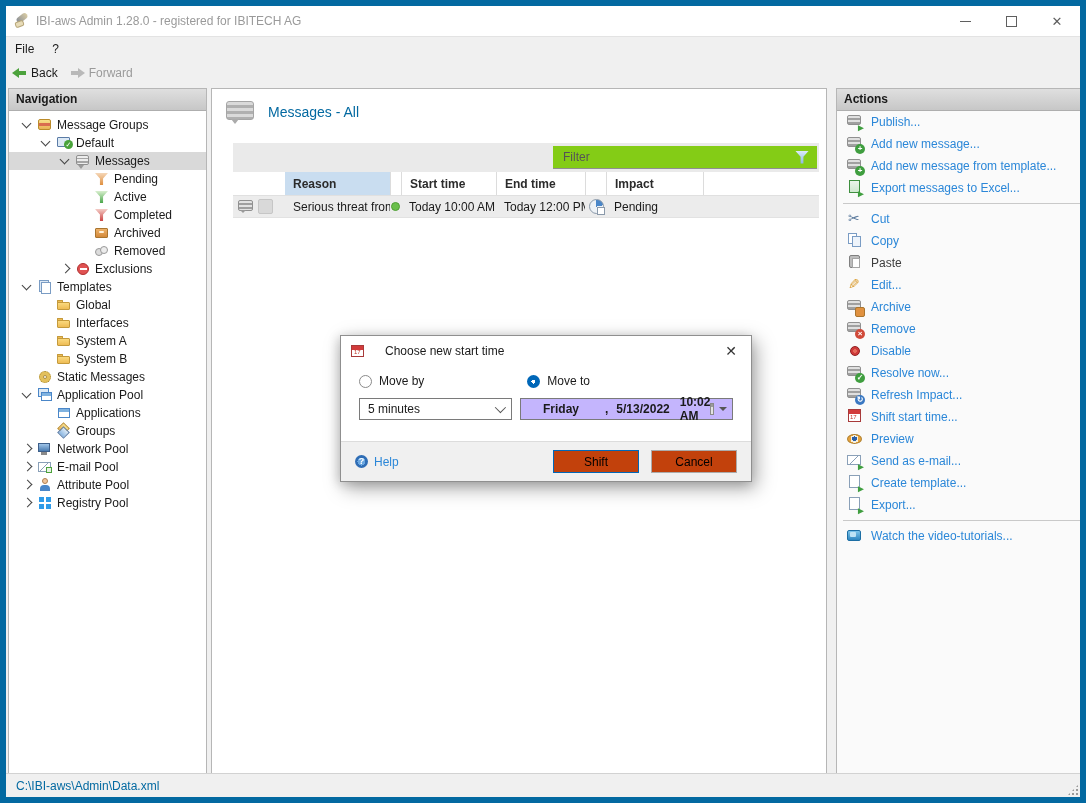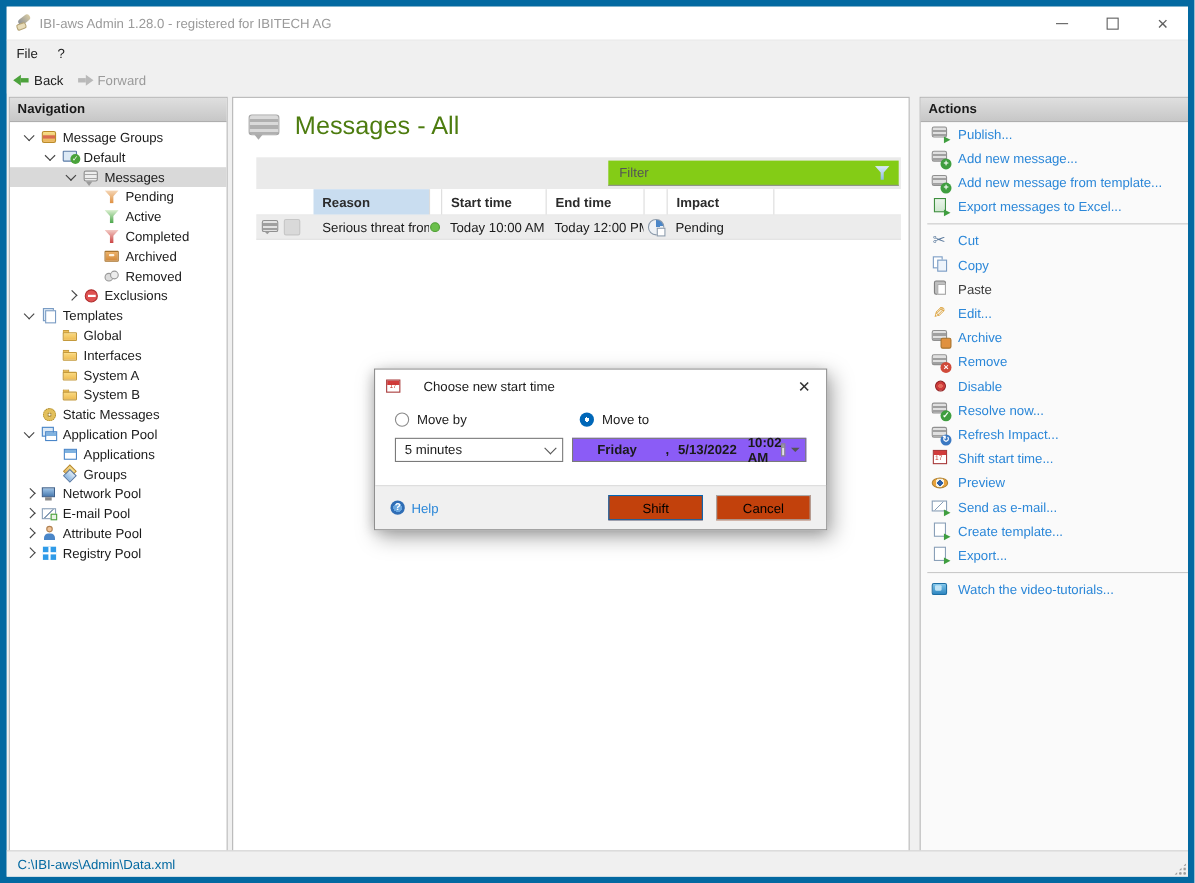--- a/index.html
+++ b/index.html
@@ -84,21 +84,21 @@
   .t-email::after{left:9px;top:8px;width:6px;height:6px;background:#e8f2e4;border:1px solid #4ca23c;}
   .t-attr::before{left:5px;top:1px;width:6px;height:6px;border-radius:50%;background:#f0c49a;border:1px solid #b08050;}
   .t-attr::after{left:3px;top:8px;width:10px;height:6px;border-radius:4px 4px 0 0;background:#4a86c8;}
   .t-registry::before{left:2px;top:2px;width:12px;height:12px;background:linear-gradient(#fff,#fff) center/2px 100% no-repeat,linear-gradient(#fff,#fff) center/100% 2px no-repeat,#2f9be8;}
 
   
   .content-head{display:flex;align-items:center;padding:12px 0 0 14px;gap:14px;}
   .big-bubble{width:28px;height:22px;position:relative;flex:none;}
   .big-bubble::before{content:"";position:absolute;left:0;top:0;width:26px;height:17px;background:repeating-linear-gradient(#dadada 0 3px,#b0b0b0 3px 6px);border:1px solid #a5a5a5;border-radius:3px;}
   .big-bubble::after{content:"";position:absolute;left:5px;top:18px;border-left:4px solid transparent;border-right:4px solid transparent;border-top:5px solid #ababab;}
-  .content-title{font-size:23px;color:#4d7c0f;}
+  .content-title{font-size:14px;color:#0369a1;}
   .table-region{position:absolute;left:21px;top:54px;width:586px;}
   .filter-strip{height:29px;background:#eaeaea;display:flex;align-items:center;justify-content:flex-end;}
   .filter-box{width:264px;height:22px;background:#84cc16;border-bottom:1px solid #8f8f8f;display:flex;align-items:center;margin-right:2px;}
   .filter-box input{border:none;outline:none;flex:1;font:12px "Liberation Sans",sans-serif;padding:0 0 0 10px;background:transparent;color:#1a1a1a;}
   .filter-box input::placeholder{color:#555;}
   .filter-funnel{width:14px;height:13px;margin-right:8px;clip-path:polygon(0 0,100% 0,60% 48%,60% 100%,40% 100%,40% 48%);background:linear-gradient(#dcebf8,#8ab6e2);flex:none;}
   .tgrid{display:grid;grid-template-columns:22px 20px 10px 105px 11px 95px 89px 21px 97px 1fr;align-items:center;}
   .thead{height:23px;background:#fff;border-bottom:1px solid #e0e0e0;font-weight:bold;color:#2b2b2b;}
   .thead .hc{height:100%;display:flex;align-items:center;padding-left:8px;box-sizing:border-box;}
   .hc-reason{background:#c9ddf0;}
@@ -153,21 +153,21 @@
   .dlg-close{margin-left:auto;font-size:14px;color:#333;padding:2px 4px;}
   .dlg-body{padding:8px 18px 0 18px;position:relative;height:69px;box-sizing:border-box;}
   .radio-row{display:flex;}
   .radio-item{display:flex;align-items:center;gap:7px;}
   .radio-item.r2{margin-left:103px;}
   .radio{width:13px;height:13px;border-radius:50%;border:1px solid #8a8a8a;background:#fff;box-sizing:border-box;flex:none;}
   .radio.checked{border:none;background:radial-gradient(circle,#fff 0 2px,#0067b8 2px);}
   .ctrl-row{display:flex;margin-top:10px;}
   .select{width:175px;height:22px;border:1px solid #7a7a7a;display:flex;align-items:center;padding-left:8px;box-sizing:border-box;background:#fff;}
   .select .chev-dn{margin-left:auto;margin-right:8px;width:7px;height:7px;border-right:1.5px solid #555;border-bottom:1.5px solid #555;transform:rotate(45deg) translateY(-2px);}
-  .datefield{width:213px;height:22px;border:1px solid #7a7a7a;display:flex;align-items:center;box-sizing:border-box;background:#8b5cf6;margin-left:8px;font-weight:bold;}
+  .datefield{width:213px;height:22px;border:1px solid #7a7a7a;display:flex;align-items:center;box-sizing:border-box;background:#c4b5fd;margin-left:8px;font-weight:bold;}
   .datefield .d-day{margin-left:22px;}
   .datefield .d-sep{margin-left:26px;color:#1a1a1a;}
   .datefield .d-date{margin-left:8px;}
   .datefield .d-time{margin-left:10px;}
   .mini-cal{margin-left:auto;margin-right:3px;width:13px;height:12px;background:linear-gradient(#9a9a9a 0 3px,#e3e3e3 3px);border:1px solid #8a8a8a;box-sizing:border-box;}
   .mini-dd{width:0;height:0;border-left:4px solid transparent;border-right:4px solid transparent;border-top:4px solid #555;margin-right:5px;margin-left:2px;}
   .dlg-footer{position:absolute;left:0;right:0;bottom:0;height:40px;background:#f0f0f0;border-top:1px solid #dcdcdc;display:flex;align-items:center;padding:0 14px;box-sizing:border-box;}
   .help-link{display:flex;align-items:center;gap:6px;color:#2b87d8;}
   .help-ic{width:13px;height:13px;border-radius:50%;background:radial-gradient(circle,#6aa7e0 0 4px,#2f6db5 4px);color:#fff;font-size:9px;font-weight:bold;line-height:13px;text-align:center;}
   .dlg-btns{margin-left:auto;display:flex;gap:12px;}

